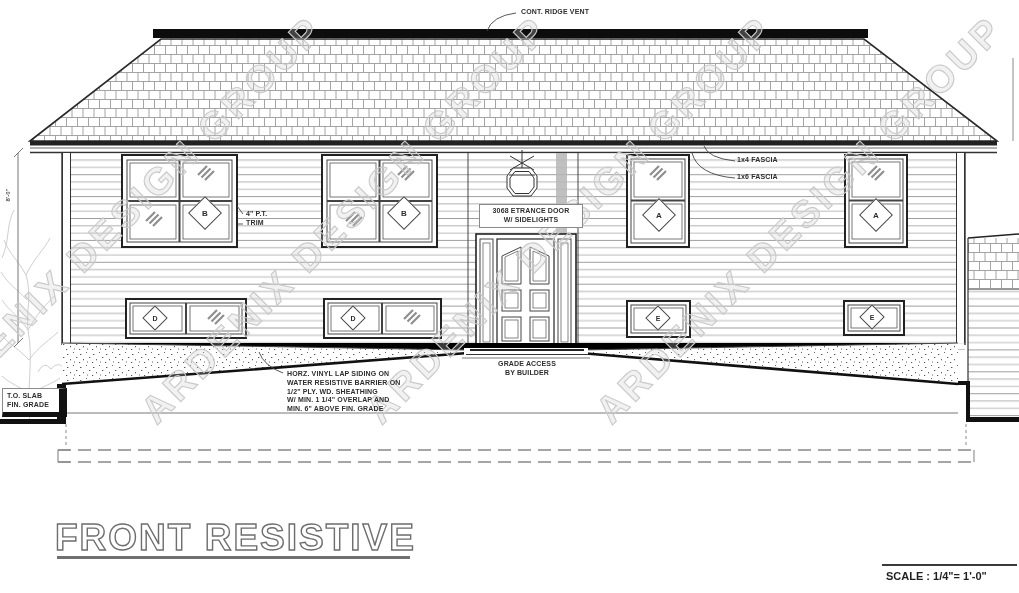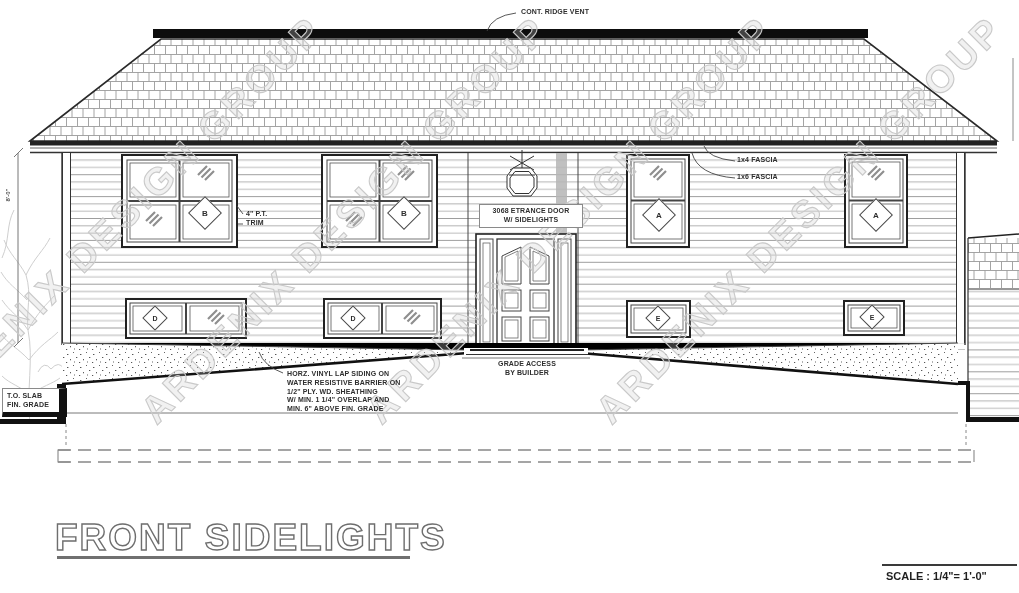--- a/index.html
+++ b/index.html
@@ -310,18 +310,18 @@
     </div>
   <div class="tag small" style="left:646px;top:306px;">
       <span class="dia"></span>
       <span class="lt">E</span>
     </div>
   <div class="tag small" style="left:860px;top:305px;">
       <span class="dia"></span>
       <span class="lt">E</span>
     </div>
 
-  <div class="title">FRONT SIDELIGHTS</div>
+  <div class="title">FRONT RESISTIVE</div>
   <div class="title-rule"></div>
   <div class="scale-rule"></div>
   <div class="scale">SCALE : 1/4"= 1'-0"</div>
 
 </div>
 
 </body></html>

